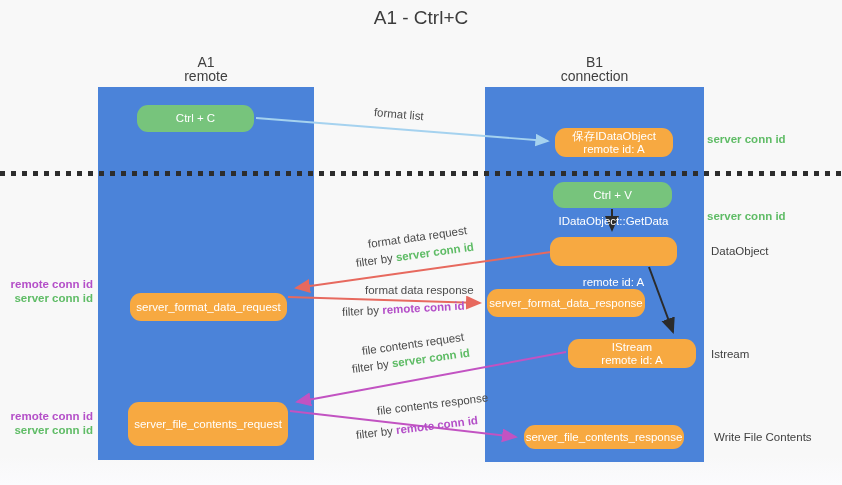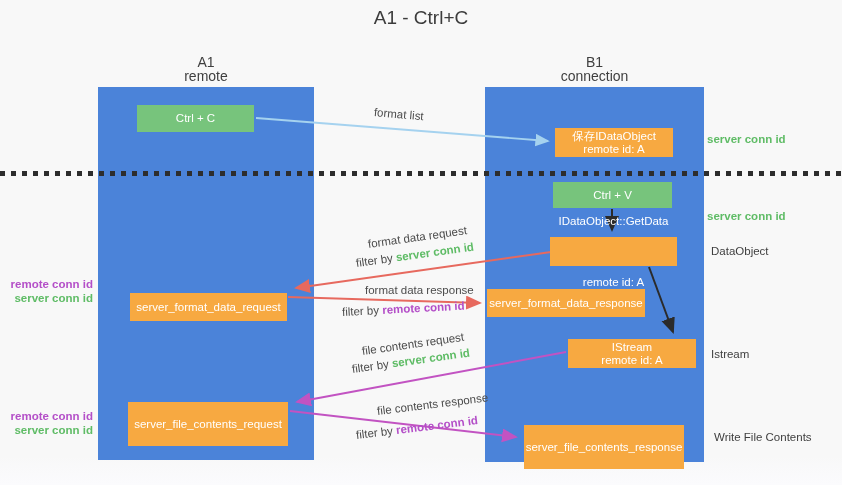--- a/index.html
+++ b/index.html
@@ -22,33 +22,33 @@
     position:absolute;text-align:center;font-size:14px;line-height:14px;color:#3f3f3f;
   }
   .lh-left{left:98px;top:55px;width:216px;}
   .lh-right{left:485px;top:55px;width:219px;}
   .divider{
     position:absolute;left:0;top:171px;width:842px;height:5px;
     background:repeating-linear-gradient(to right,#2d2d2d 0 5px,transparent 5px 11px);
   }
   .node{
     position:absolute;display:flex;flex-direction:column;align-items:center;justify-content:center;
-    color:#ffffff;font-size:11.5px;line-height:13px;text-align:center;box-sizing:border-box;
+    color:#ffffff;font-size:11.5px;line-height:13px;text-align:center;box-sizing:border-box;border-radius:11px;
   }
   .node-green{background:#77c47c;}
   .node-orange{background:#f7a941;}
   .n-ctrlc{left:137px;top:105px;width:117px;height:27px;}
   .n-saveobj{left:555px;top:128px;width:118px;height:29px;}
   .n-ctrlv{left:553px;top:182px;width:119px;height:26px;}
   .n-getdata{left:550px;top:237px;width:127px;height:29px;gap:48px;}
   .n-fmtreq{left:130px;top:277px;width:157px;height:28px;margin-top:16px;}
   .n-fmtresp{left:487px;top:289px;width:158px;height:28px;}
   .n-istream{left:568px;top:339px;width:128px;height:29px;}
   .n-filereq{left:128px;top:402px;width:160px;height:44px;}
-  .n-fileresp{left:524px;top:425px;width:160px;height:44px;}
+  .n-fileresp{left:524px;top:425px;width:160px;height:24px;}
   .elabel{
     position:absolute;font-size:11.5px;color:#4c4c4c;white-space:nowrap;
     transform-origin:left center;
   }
   .elabel .green{color:#5fbc66;font-weight:bold;}
   .elabel .purple{color:#b44fc8;font-weight:bold;}
   .sidelabel{
     position:absolute;font-size:11.5px;white-space:nowrap;color:#3f3f3f;
   }
   .sidelabel.green{color:#5fbc66;font-weight:bold;}

